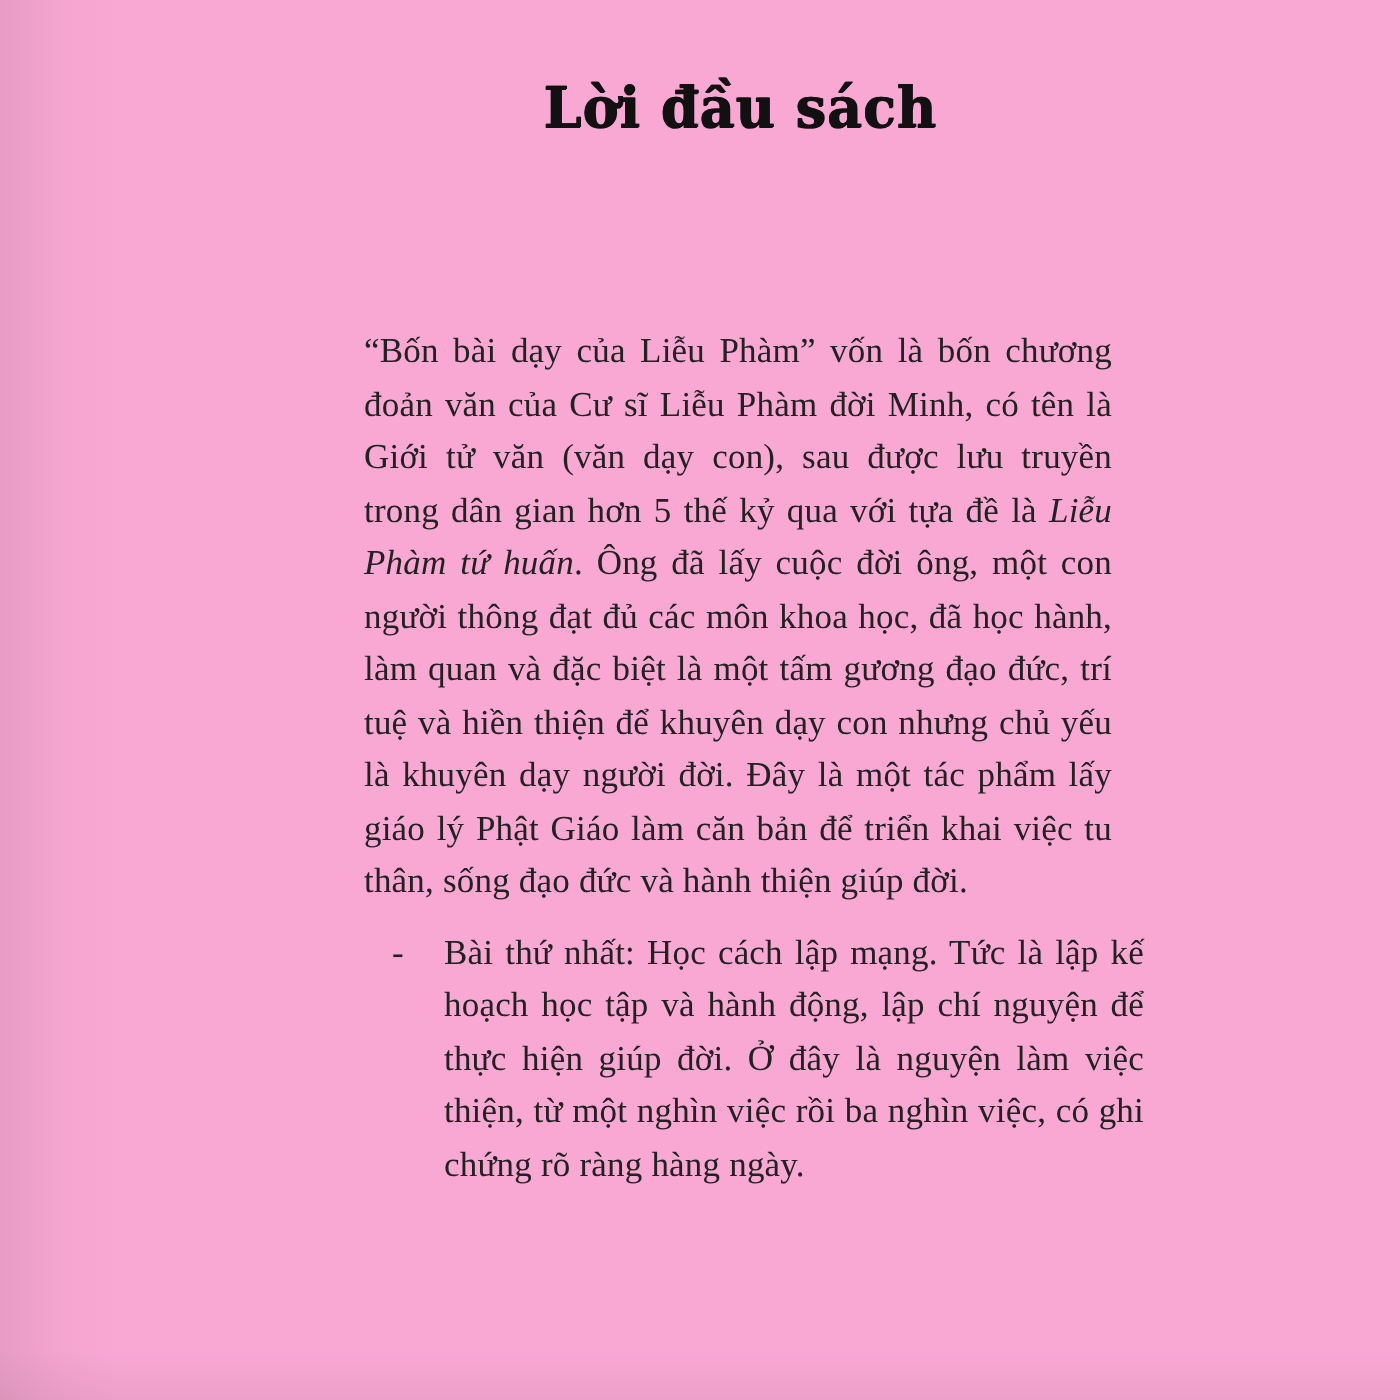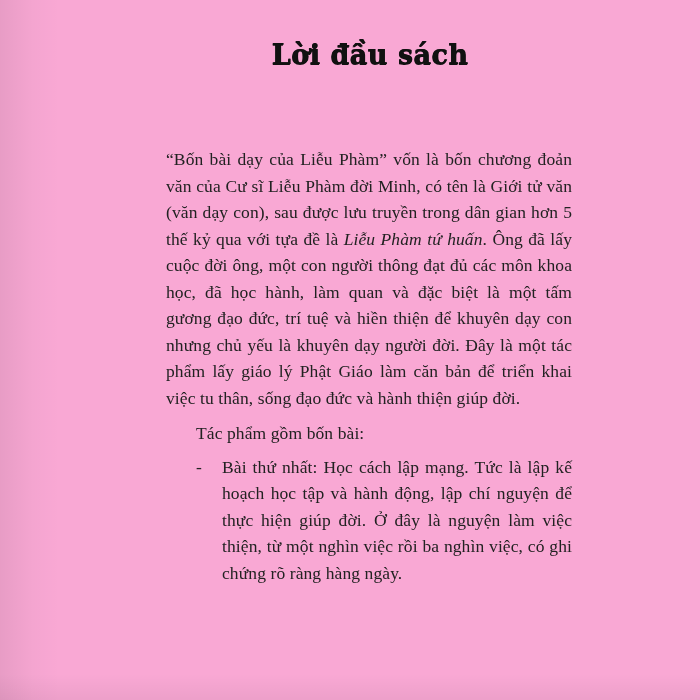--- a/index.html
+++ b/index.html
@@ -56,21 +56,21 @@
     left: 166px;
     top: 146px;
     width: 406px;
     font-size: 17.5px;
     line-height: 26.5px;
     text-align: justify;
     color: #222;
     letter-spacing: 0.1px;
   }
   .para {
-    margin: 0;
+    margin: 16px;
   }
   .para.intro {
     margin-bottom: 9px;
   }
   .para.indented {
     text-indent: 30px;
     margin-bottom: 7px;
   }
   .book-title-italic {
     font-style: italic;
@@ -91,21 +91,20 @@
 <body>
 
 <div class="scan-page">
 
   <h1 class="page-title">Lời đầu sách</h1>
 
   <div class="text-block">
 
     <p class="para intro"><span>“Bốn bài dạy của Liễu Phàm” vốn là bốn chương đoản văn của Cư sĩ Liễu Phàm đời Minh, có tên là Giới tử văn (văn dạy con), sau được lưu truyền trong dân gian hơn 5 thế kỷ qua với tựa đề là </span><em class="book-title-italic">Liễu Phàm tứ huấn</em><span>. Ông đã lấy cuộc đời ông, một con người thông đạt đủ các môn khoa học, đã học hành, làm quan và đặc biệt là một tấm gương đạo đức, trí tuệ và hiền thiện để khuyên dạy con nhưng chủ yếu là khuyên dạy người đời. Đây là một tác phẩm lấy giáo lý Phật Giáo làm căn bản để triển khai việc tu thân, sống đạo đức và hành thiện giúp đời.</span></p>
 
-    <p class="para indented">Tác phẩm gồm bốn bài:</p>
 
     <div class="list-item">
       <span class="list-marker">-</span>
       <span class="list-text">Bài thứ nhất: Học cách lập mạng. Tức là lập kế hoạch học tập và hành động, lập chí nguyện để thực hiện giúp đời. Ở đây là nguyện làm việc thiện, từ một nghìn việc rồi ba nghìn việc, có ghi chứng rõ ràng hàng ngày.</span>
     </div>
 
   </div>
 
 </div>
 

